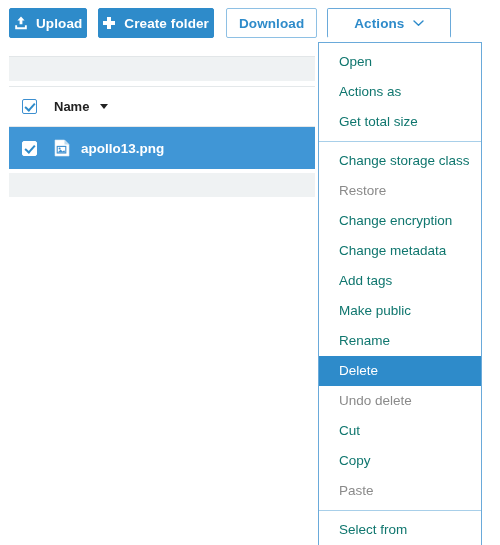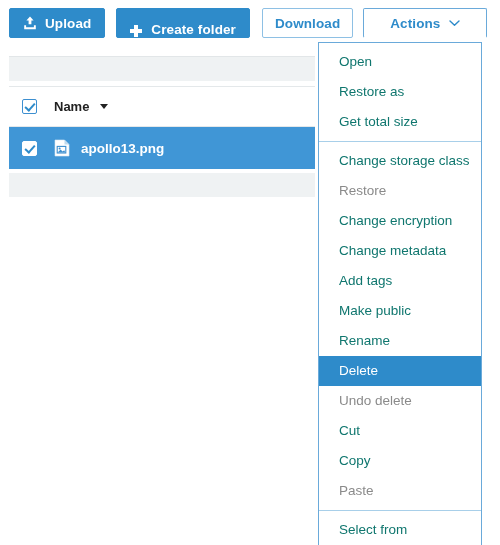--- a/index.html
+++ b/index.html
@@ -41,40 +41,40 @@
     font-weight: bold;
     letter-spacing: 0.1px;
     cursor: pointer;
     white-space: nowrap;
     user-select: none;
   }
   .btn-primary {
     background: #2e8bca;
     border: 1px solid #2e8bca;
     color: #ffffff;
-    padding: 0 13px;
+    padding: 0 4px;
   }
   .btn-secondary {
     background: #ffffff;
     border: 1px solid #8ec0e4;
     color: #2e8bca;
     padding: 10px 12px;
     justify-content: center;
   }
   .btn-actions {
     background: #ffffff;
     border: 1px solid #6aaada;
     color: #2e8bca;
     padding: 0 26px;
     position: relative;
     z-index: 30;
     border-bottom-color: #ffffff;
   }
   #upload-btn { margin-right: 11px; }
-  #create-folder-btn { margin-right: 12px; align-items: flex-end; }
+  #create-folder-btn { margin-right: 12px; }
   #download-btn { margin-right: 10px; }
 
   .btn-icon {
     display: inline-block;
     margin-right: 8px;
     line-height: 0;
   }
   .caret-down {
     display: inline-block;
     margin-left: 9px;
@@ -290,21 +290,21 @@
       </svg>
     </span>
     <span class="col-name">apollo13.png</span>
   </div>
 </div>
 
 <div id="table-footer"></div>
 
 <div id="actions-menu">
     <div class="menu-item">Open</div>
-    <div class="menu-item">Restore as</div>
+    <div class="menu-item">Actions as</div>
     <div class="menu-item">Get total size</div>
     <div class="menu-sep"></div>
     <div class="menu-item">Change storage class</div>
     <div class="menu-item disabled">Restore</div>
     <div class="menu-item">Change encryption</div>
     <div class="menu-item">Change metadata</div>
     <div class="menu-item">Add tags</div>
     <div class="menu-item">Make public</div>
     <div class="menu-item">Rename</div>
     <div class="menu-item highlighted">Delete</div>

